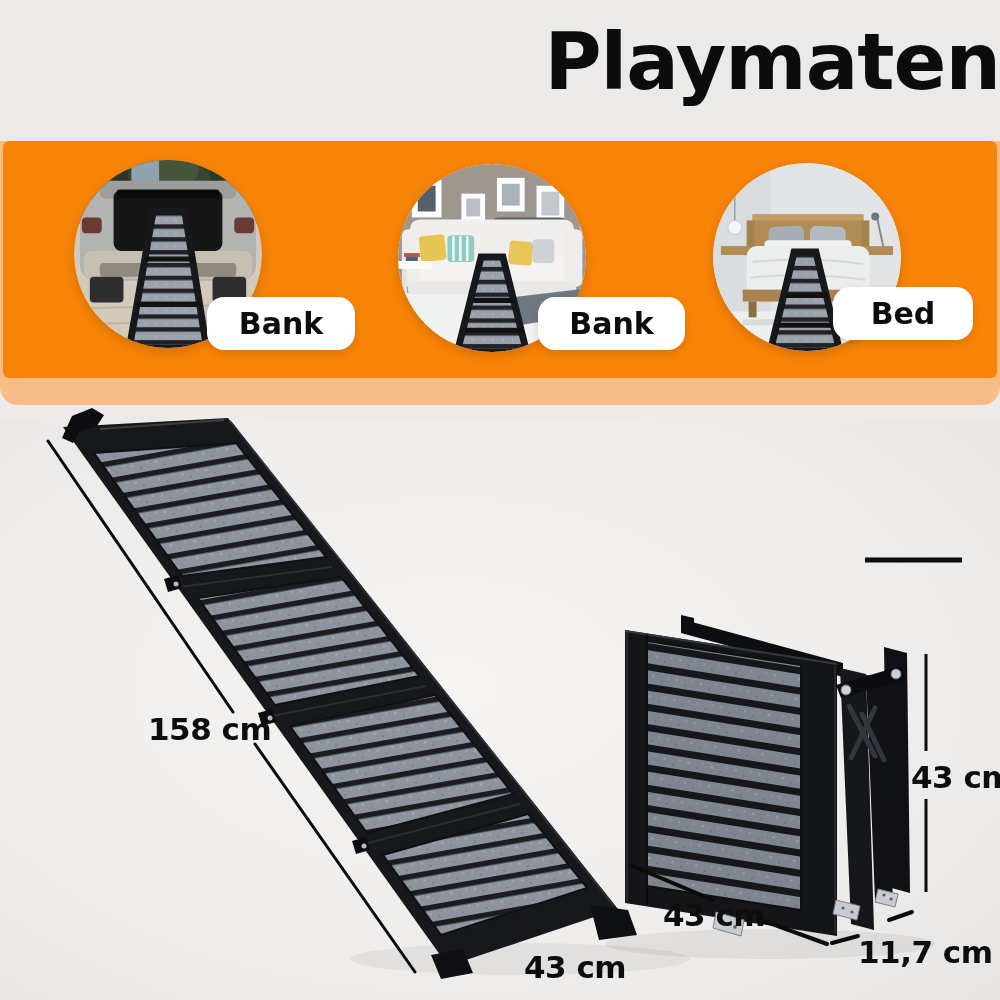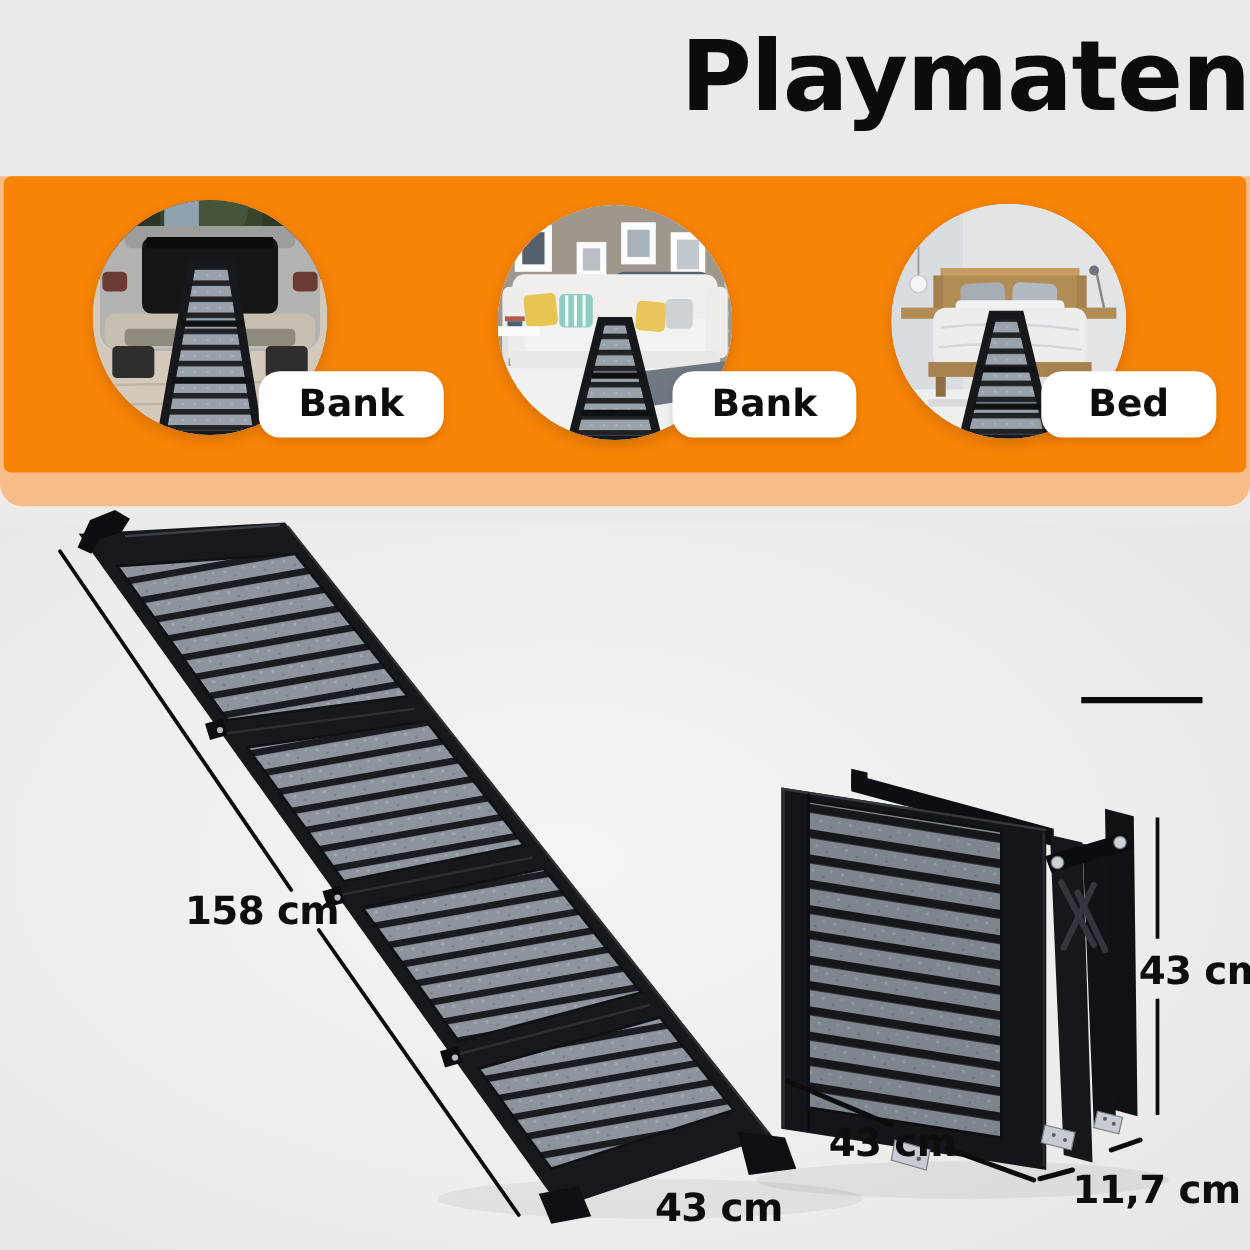--- a/index.html
+++ b/index.html
@@ -28,21 +28,21 @@
   .uc-bank{left:398px;top:23px;width:188px;height:188px;}
   .uc-bed {left:713px;top:22px;width:188px;height:188px;}
   .uc-pill{
     position:absolute;background:#ffffff;border-radius:17px;
     display:flex;align-items:center;justify-content:center;
     font-weight:700;font-size:30px;color:#0d0d0d;
     box-shadow:0 3px 7px rgba(60,20,0,.15);
   }
   .pill-auto{left:207px;top:156px;width:148px;height:53px;}
   .pill-bank{left:538px;top:156px;width:147px;height:53px;justify-content:center;}
-  .pill-bed {left:833px;top:156px;width:140px;height:53px;}
+  .pill-bed {left:833px;top:146px;width:140px;height:53px;}
   
   .product-area{position:absolute;left:0;top:419px;width:1000px;height:595px;
     background:radial-gradient(ellipse at 45% 45%, #f6f4f2 0%, #f0eeec 55%, #e7e5e3 100%);}
   .product-svg{position:absolute;left:0;top:-405px;width:1000px;height:1000px;}
   .dim{
     position:absolute;font-weight:700;font-size:31px;line-height:1;
     color:#0d0d0d;letter-spacing:-0.5px;white-space:nowrap;
   }
   .dim-158   {left:148px;top:295px;}
   .dim-ext-w {left:524px;top:533px;}

